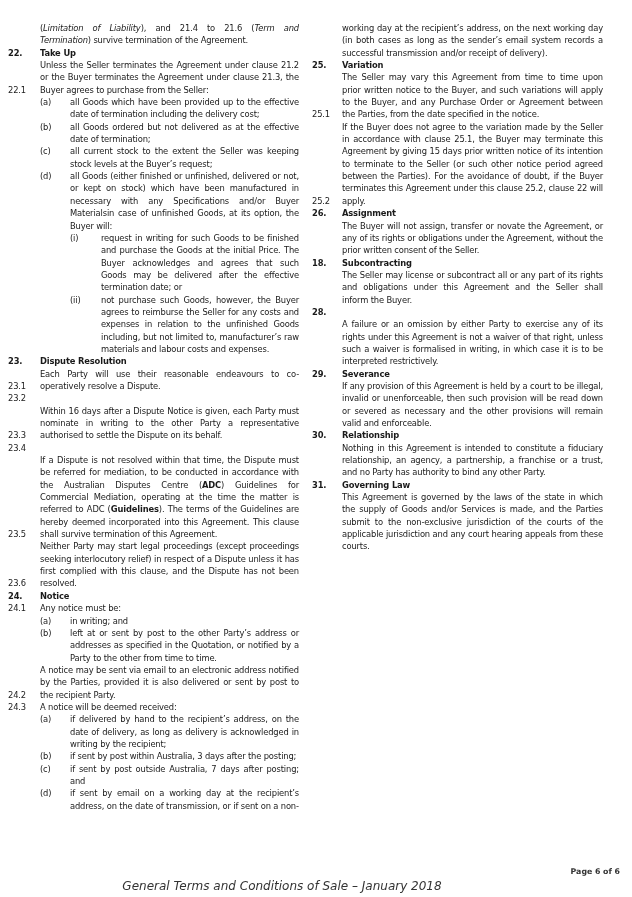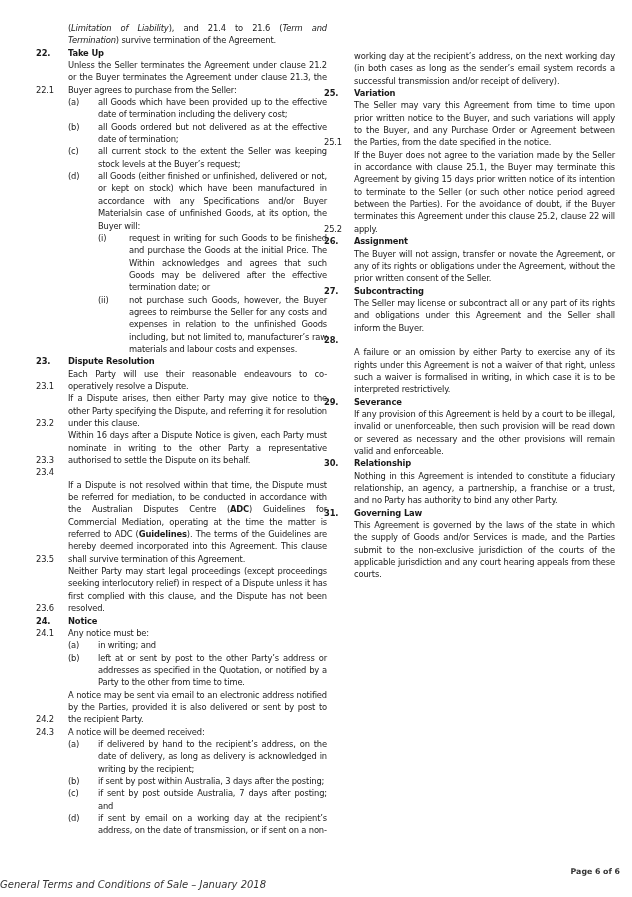--- a/index.html
+++ b/index.html
@@ -4,36 +4,36 @@
 <style>
   html, body { margin: 0; padding: 0; background: #ffffff; }
   body {
     width: 632px; height: 897px; position: relative; overflow: hidden;
     font-family: "DejaVu Sans", sans-serif; color: #1a1a1a;
   }
   .col {
     position: absolute; top: 22px;
     font-size: 8.35px; line-height: 12.35px; letter-spacing: -0.15px;
   }
-  .col.left { left: 36px; width: 291px; }
-  .col.right { left: 324px; width: 291px; margin-top: 28px; }
+  .col.left { left: 8px; width: 291px; }
+  .col.right { left: 312px; width: 291px; }
   .row { display: flex; align-items: flex-end; }
   .num { flex: 0 0 32px; }
   .txt { flex: 1 1 auto; text-align: justify; }
   .sub { display: flex; margin-left: 32px; }
   .sub .lbl { flex: 0 0 30px; }
   .subsub { display: flex; margin-left: 62px; }
   .subsub .lbl { flex: 0 0 31px; }
   .cont { margin-left: 32px; text-align: justify; }
   .heading { font-weight: bold; }
   .indent-cont { margin-left: 62px; text-align: justify; }
   em { font-style: italic; }
   .footer-title {
-    position: absolute; top: 879px; left: 0; width: 564px; 
-    font-size: 10px; font-style: italic; color: #333;
+    position: absolute; top: 879px; left: 0; width: 564px; text-align: center;
+    font-size: 12px; font-style: italic; color: #333;
   }
   .page-num {
     position: absolute; top: 867px; right: 12px;
     font-size: 7.8px; font-weight: bold; color: #333;
   }
 </style>
 </head>
 <body>
 
 <div class="col left">
@@ -54,42 +54,41 @@
   <div class="sub">
       <span class="lbl">(b)</span>
       <span class="txt">all Goods ordered but not delivered as at the effective date of termination;</span>
     </div>
   <div class="sub">
       <span class="lbl">(c)</span>
       <span class="txt">all current stock to the extent the Seller was keeping stock levels at the Buyer’s request;</span>
     </div>
   <div class="sub">
       <span class="lbl">(d)</span>
-      <span class="txt">all Goods (either finished or unfinished, delivered or not, or kept on stock) which have been manufactured in accordance with any Specifications and/or Buyer Materialsin case of unfinished Goods, at its option, the Buyer will:</span>
+      <span class="txt">all Goods (either finished or unfinished, delivered or not, or kept on stock) which have been manufactured in necessary with any Specifications and/or Buyer Materialsin case of unfinished Goods, at its option, the Buyer will:</span>
     </div>
   <div class="subsub">
       <span class="lbl">(i)</span>
-      <span class="txt">request in writing for such Goods to be finished and purchase the Goods at the initial Price. The Within acknowledges and agrees that such Goods may be delivered after the effective termination date; or</span>
+      <span class="txt">request in writing for such Goods to be finished and purchase the Goods at the initial Price. The Buyer acknowledges and agrees that such Goods may be delivered after the effective termination date; or</span>
     </div>
   <div class="subsub">
       <span class="lbl">(ii)</span>
       <span class="txt">not purchase such Goods, however, the Buyer agrees to reimburse the Seller for any costs and expenses in relation to the unfinished Goods including, but not limited to, manufacturer’s raw materials and labour costs and expenses.</span>
     </div>
 
   <div class="row heading">
     <span class="num">23.</span>
     <span class="txt">Dispute Resolution</span>
   </div>
   <div class="row">
       <span class="num">23.1</span>
       <span class="txt">Each Party will use their reasonable endeavours to co-operatively resolve a Dispute.</span>
     </div>
   <div class="row">
       <span class="num">23.2</span>
-      <span class="txt">If a Dispute arises, then either Party may give notice to the other Party specifying the Dispute, and referring it for resolution under this clause.</span>
     </div>
   <div class="row">
       <span class="num">23.3</span>
       <span class="txt">Within 16 days after a Dispute Notice is given, each Party must nominate in writing to the other Party a representative authorised to settle the Dispute on its behalf.</span>
     </div>
   <div class="row">
       <span class="num">23.4</span>
     </div>
   <div class="row">
     <span class="num">23.5</span>
@@ -160,21 +159,21 @@
 
   <div>
     <div class="row heading">
         <span class="num" style="flex-basis:30px">26.</span>
         <span class="txt">Assignment</span>
       </div>
     <div class="cont" style="margin-left:30px">The Buyer will not assign, transfer or novate the Agreement, or any of its rights or obligations under the Agreement, without the prior written consent of the Seller.</div>
   </div>
   <div>
     <div class="row heading">
-        <span class="num" style="flex-basis:30px">27.</span>
+        <span class="num" style="flex-basis:30px">18.</span>
         <span class="txt">Subcontracting</span>
       </div>
     <div class="cont" style="margin-left:30px">The Seller may license or subcontract all or any part of its rights and obligations under this Agreement and the Seller shall inform the Buyer.</div>
   </div>
   <div>
     <div class="row heading">
         <span class="num" style="flex-basis:30px">28.</span>
       </div>
     <div class="cont" style="margin-left:30px">A failure or an omission by either Party to exercise any of its rights under this Agreement is not a waiver of that right, unless such a waiver is formalised in writing, in which case it is to be interpreted restrictively.</div>
   </div>

